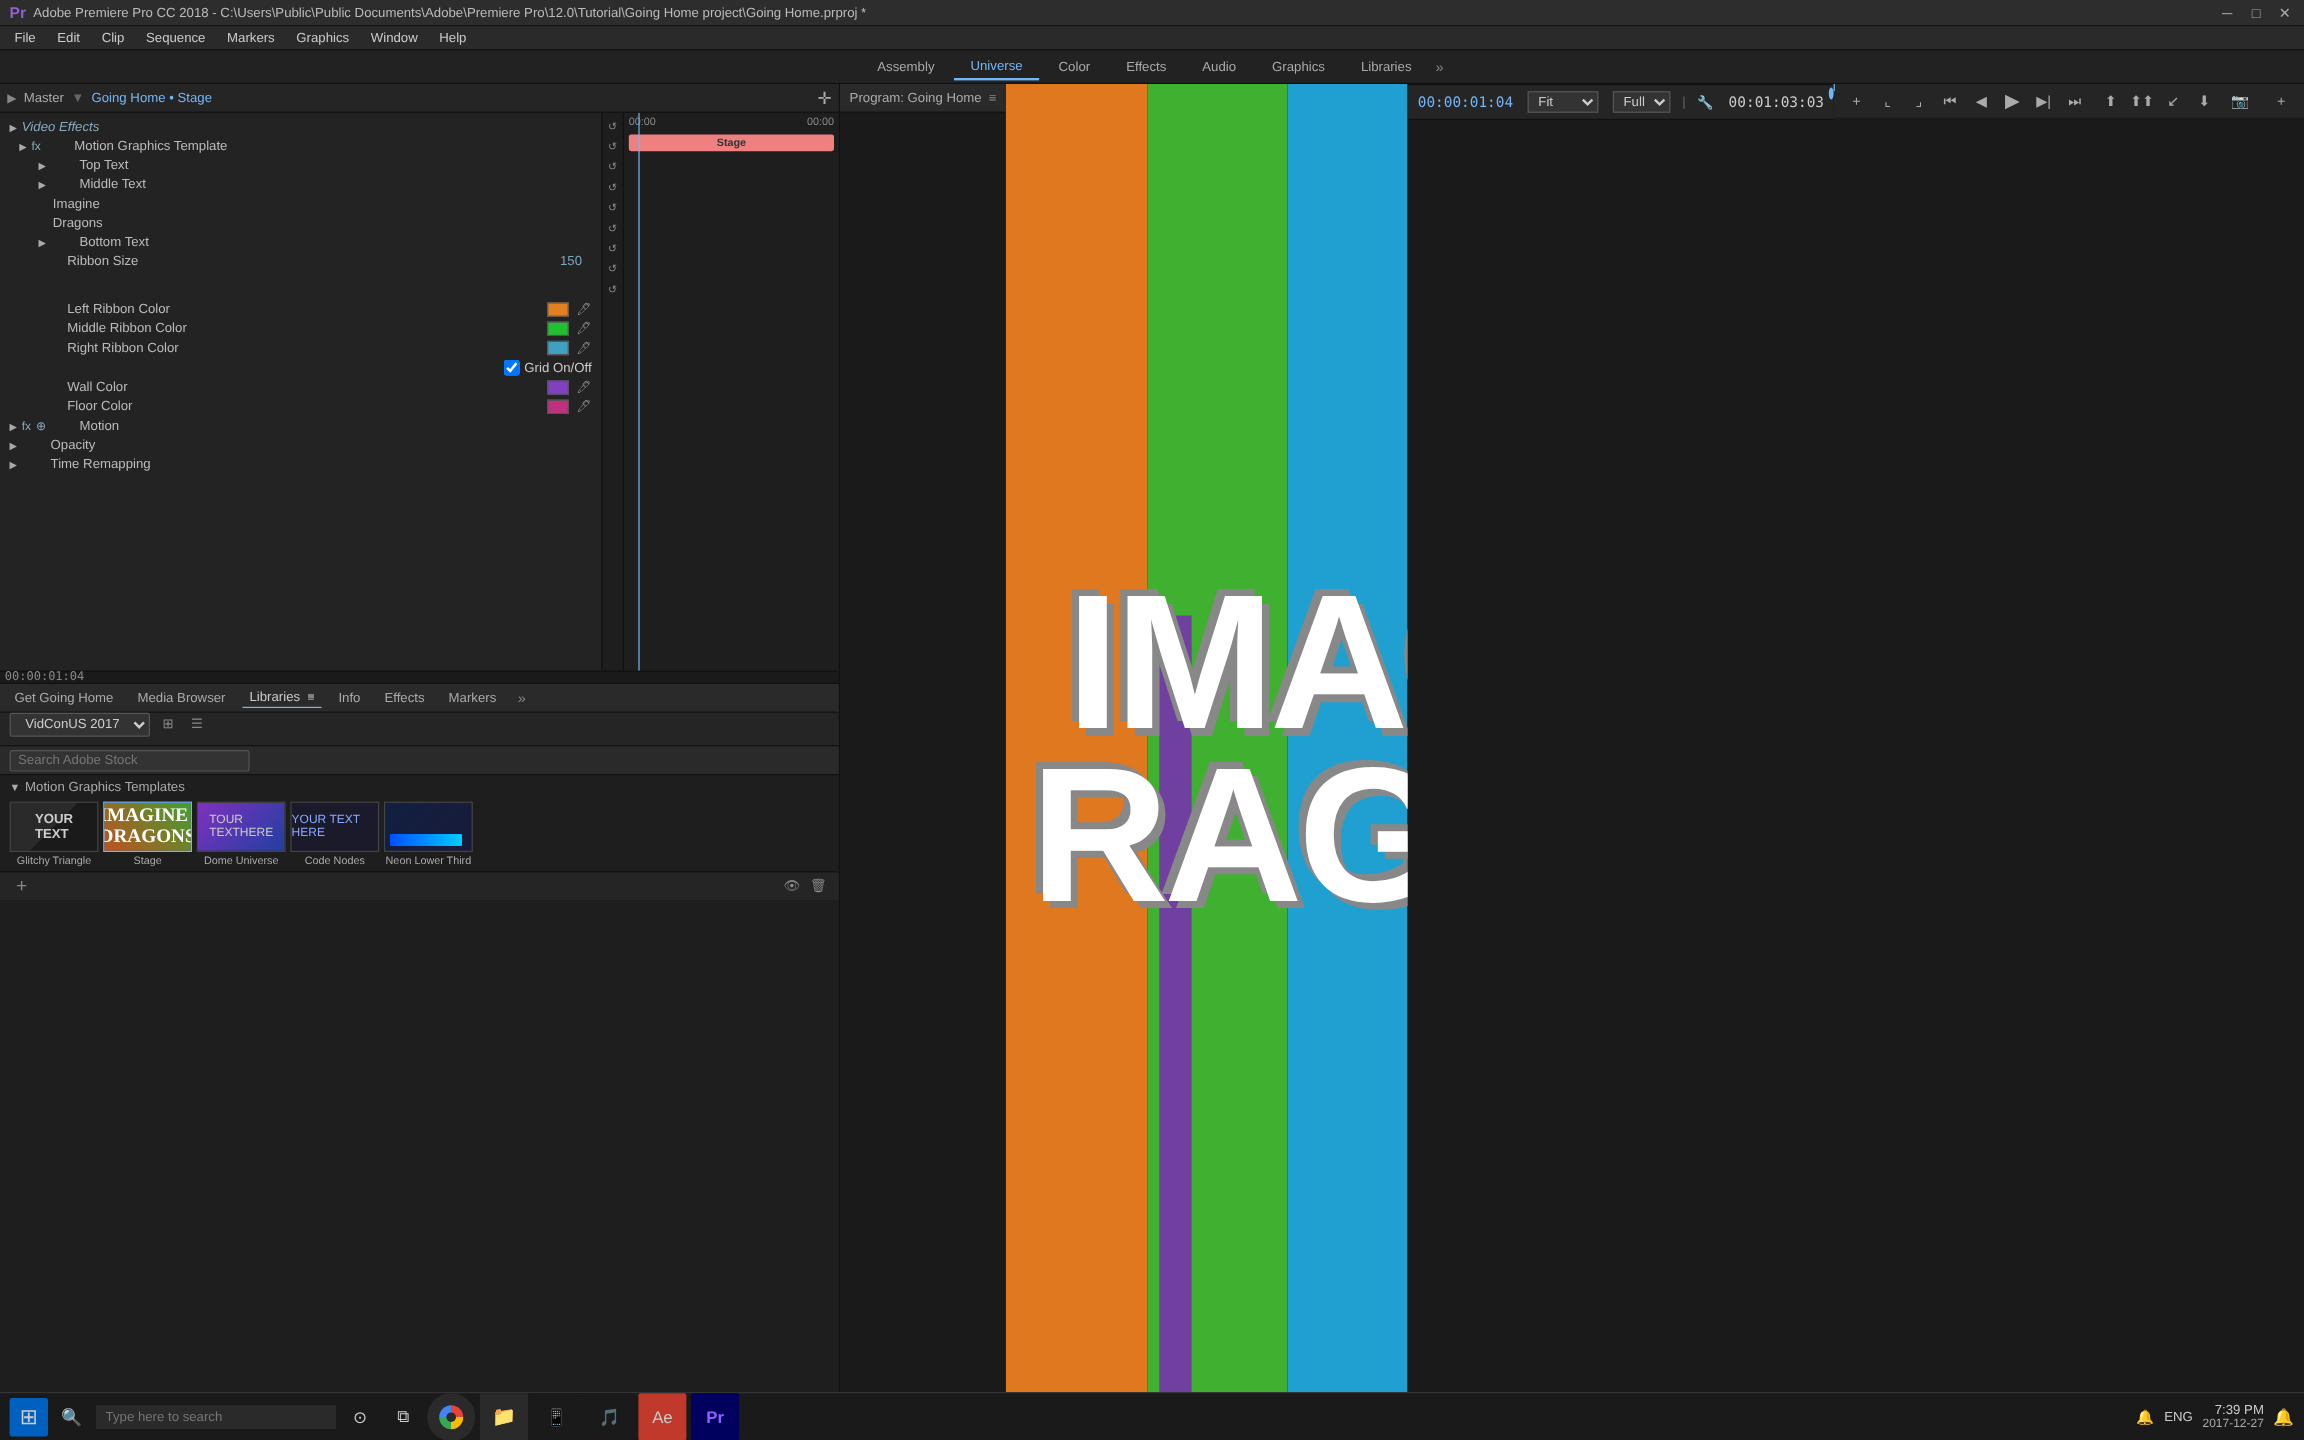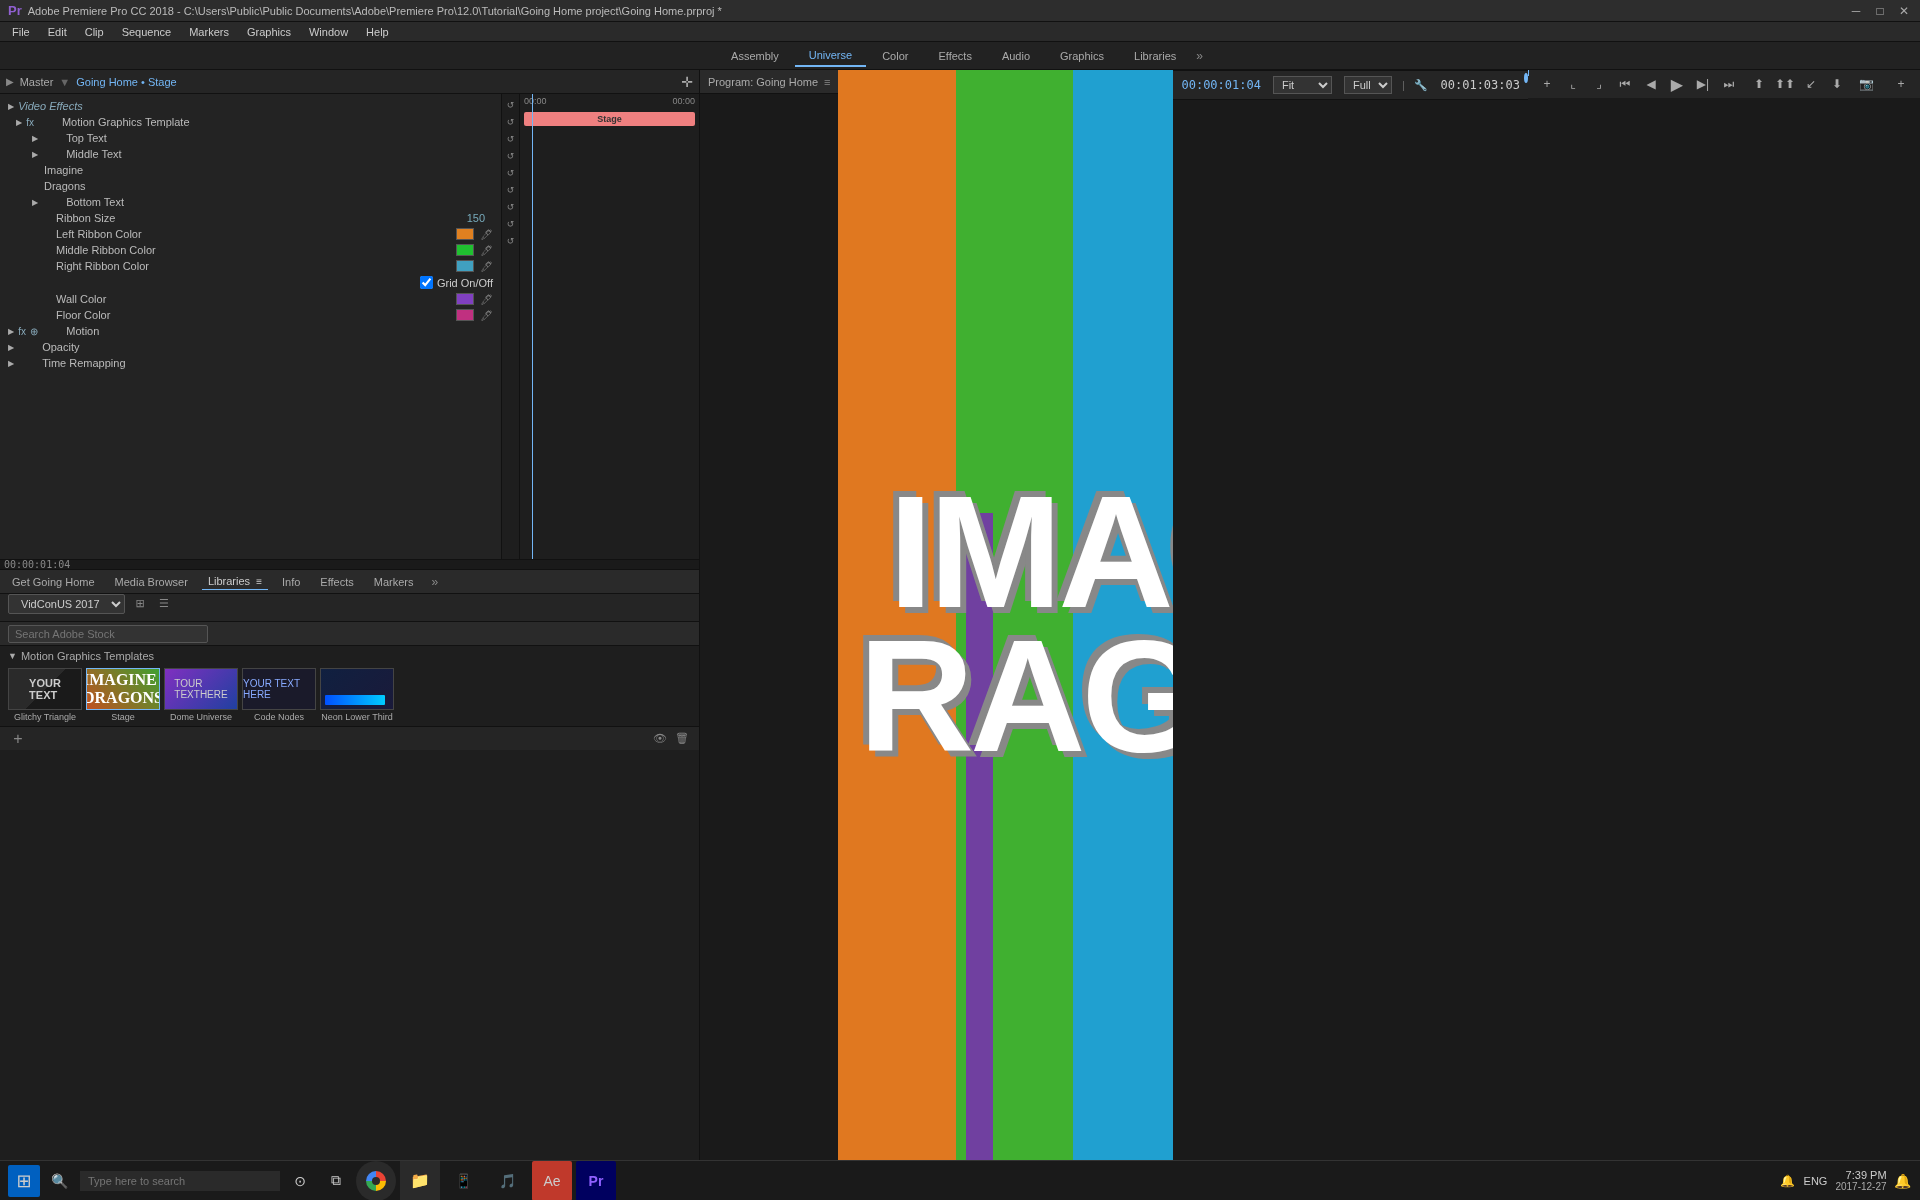--- a/index.html
+++ b/index.html
@@ -205,21 +205,21 @@
           <div class="effect-row" style="padding-left:32px;">
             <span class="triangle">▶</span>
             <span class="effect-row-label">Bottom Text</span>
           </div>
 
           <div class="effect-row" style="padding-left:32px;">
             <span class="effect-row-label">Ribbon Size</span>
             <span class="effect-row-value">150</span>
           </div>
 
-          <div class="effect-row" style="padding-left:32px;">
+          <div class="effect-row" style="padding-left:32px;margin-top:24px;">
             <span class="effect-row-label">Left Ribbon Color</span>
             <span class="color-swatch" style="background:#e08020;"></span>
             <span class="eyedropper">🖊</span>
           </div>
 
           <div class="effect-row" style="padding-left:32px;">
             <span class="effect-row-label">Middle Ribbon Color</span>
             <span class="color-swatch" style="background:#20c030;"></span>
             <span class="eyedropper">🖊</span>
           </div>

